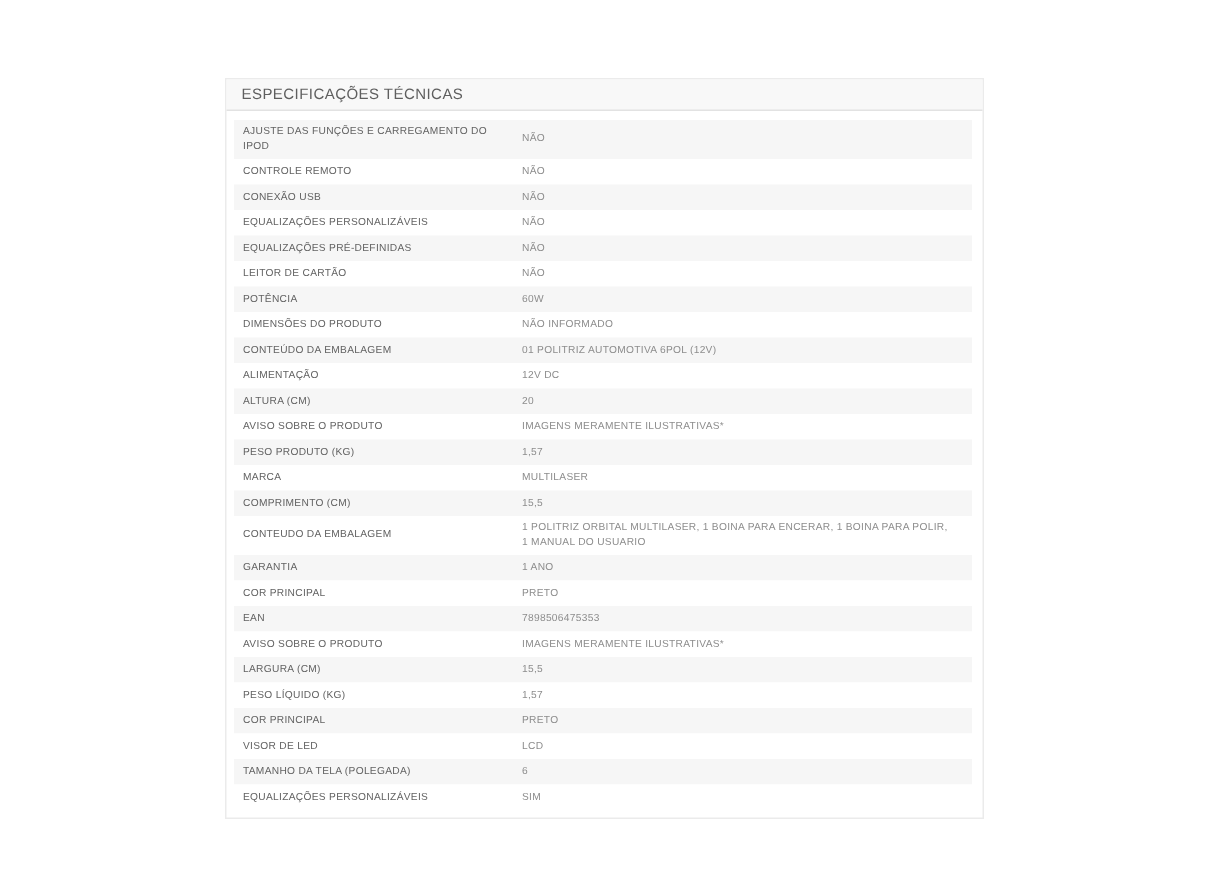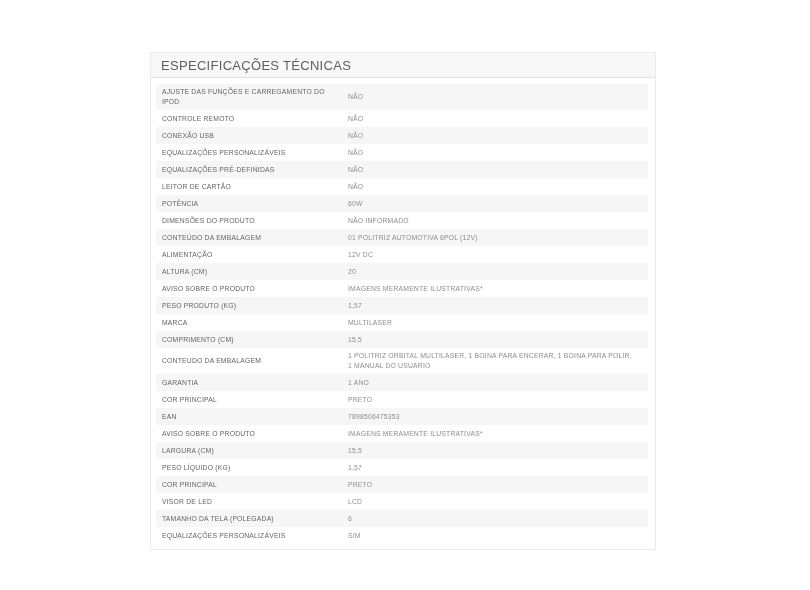--- a/index.html
+++ b/index.html
@@ -13,21 +13,21 @@
     position: absolute;
     left: 150px; top: 52px;
     width: 506px;
     background: #ffffff;
     border: 1px solid #ebebeb;
   }
   .spec-header {
     background: #f8f8f8;
     border-bottom: 1px solid #e2e2e2;
     padding: 5px 10px 4px 10px;
-    font-size: 13px;
+    font-size: 10px;
     letter-spacing: 0.3px;
     color: #5f5f5f;
   }
   .spec-rows {
     padding: 6px 7px 5px 5px;
   }
   .spec-row {
     display: flex;
     align-items: center;
     min-height: 17px;

